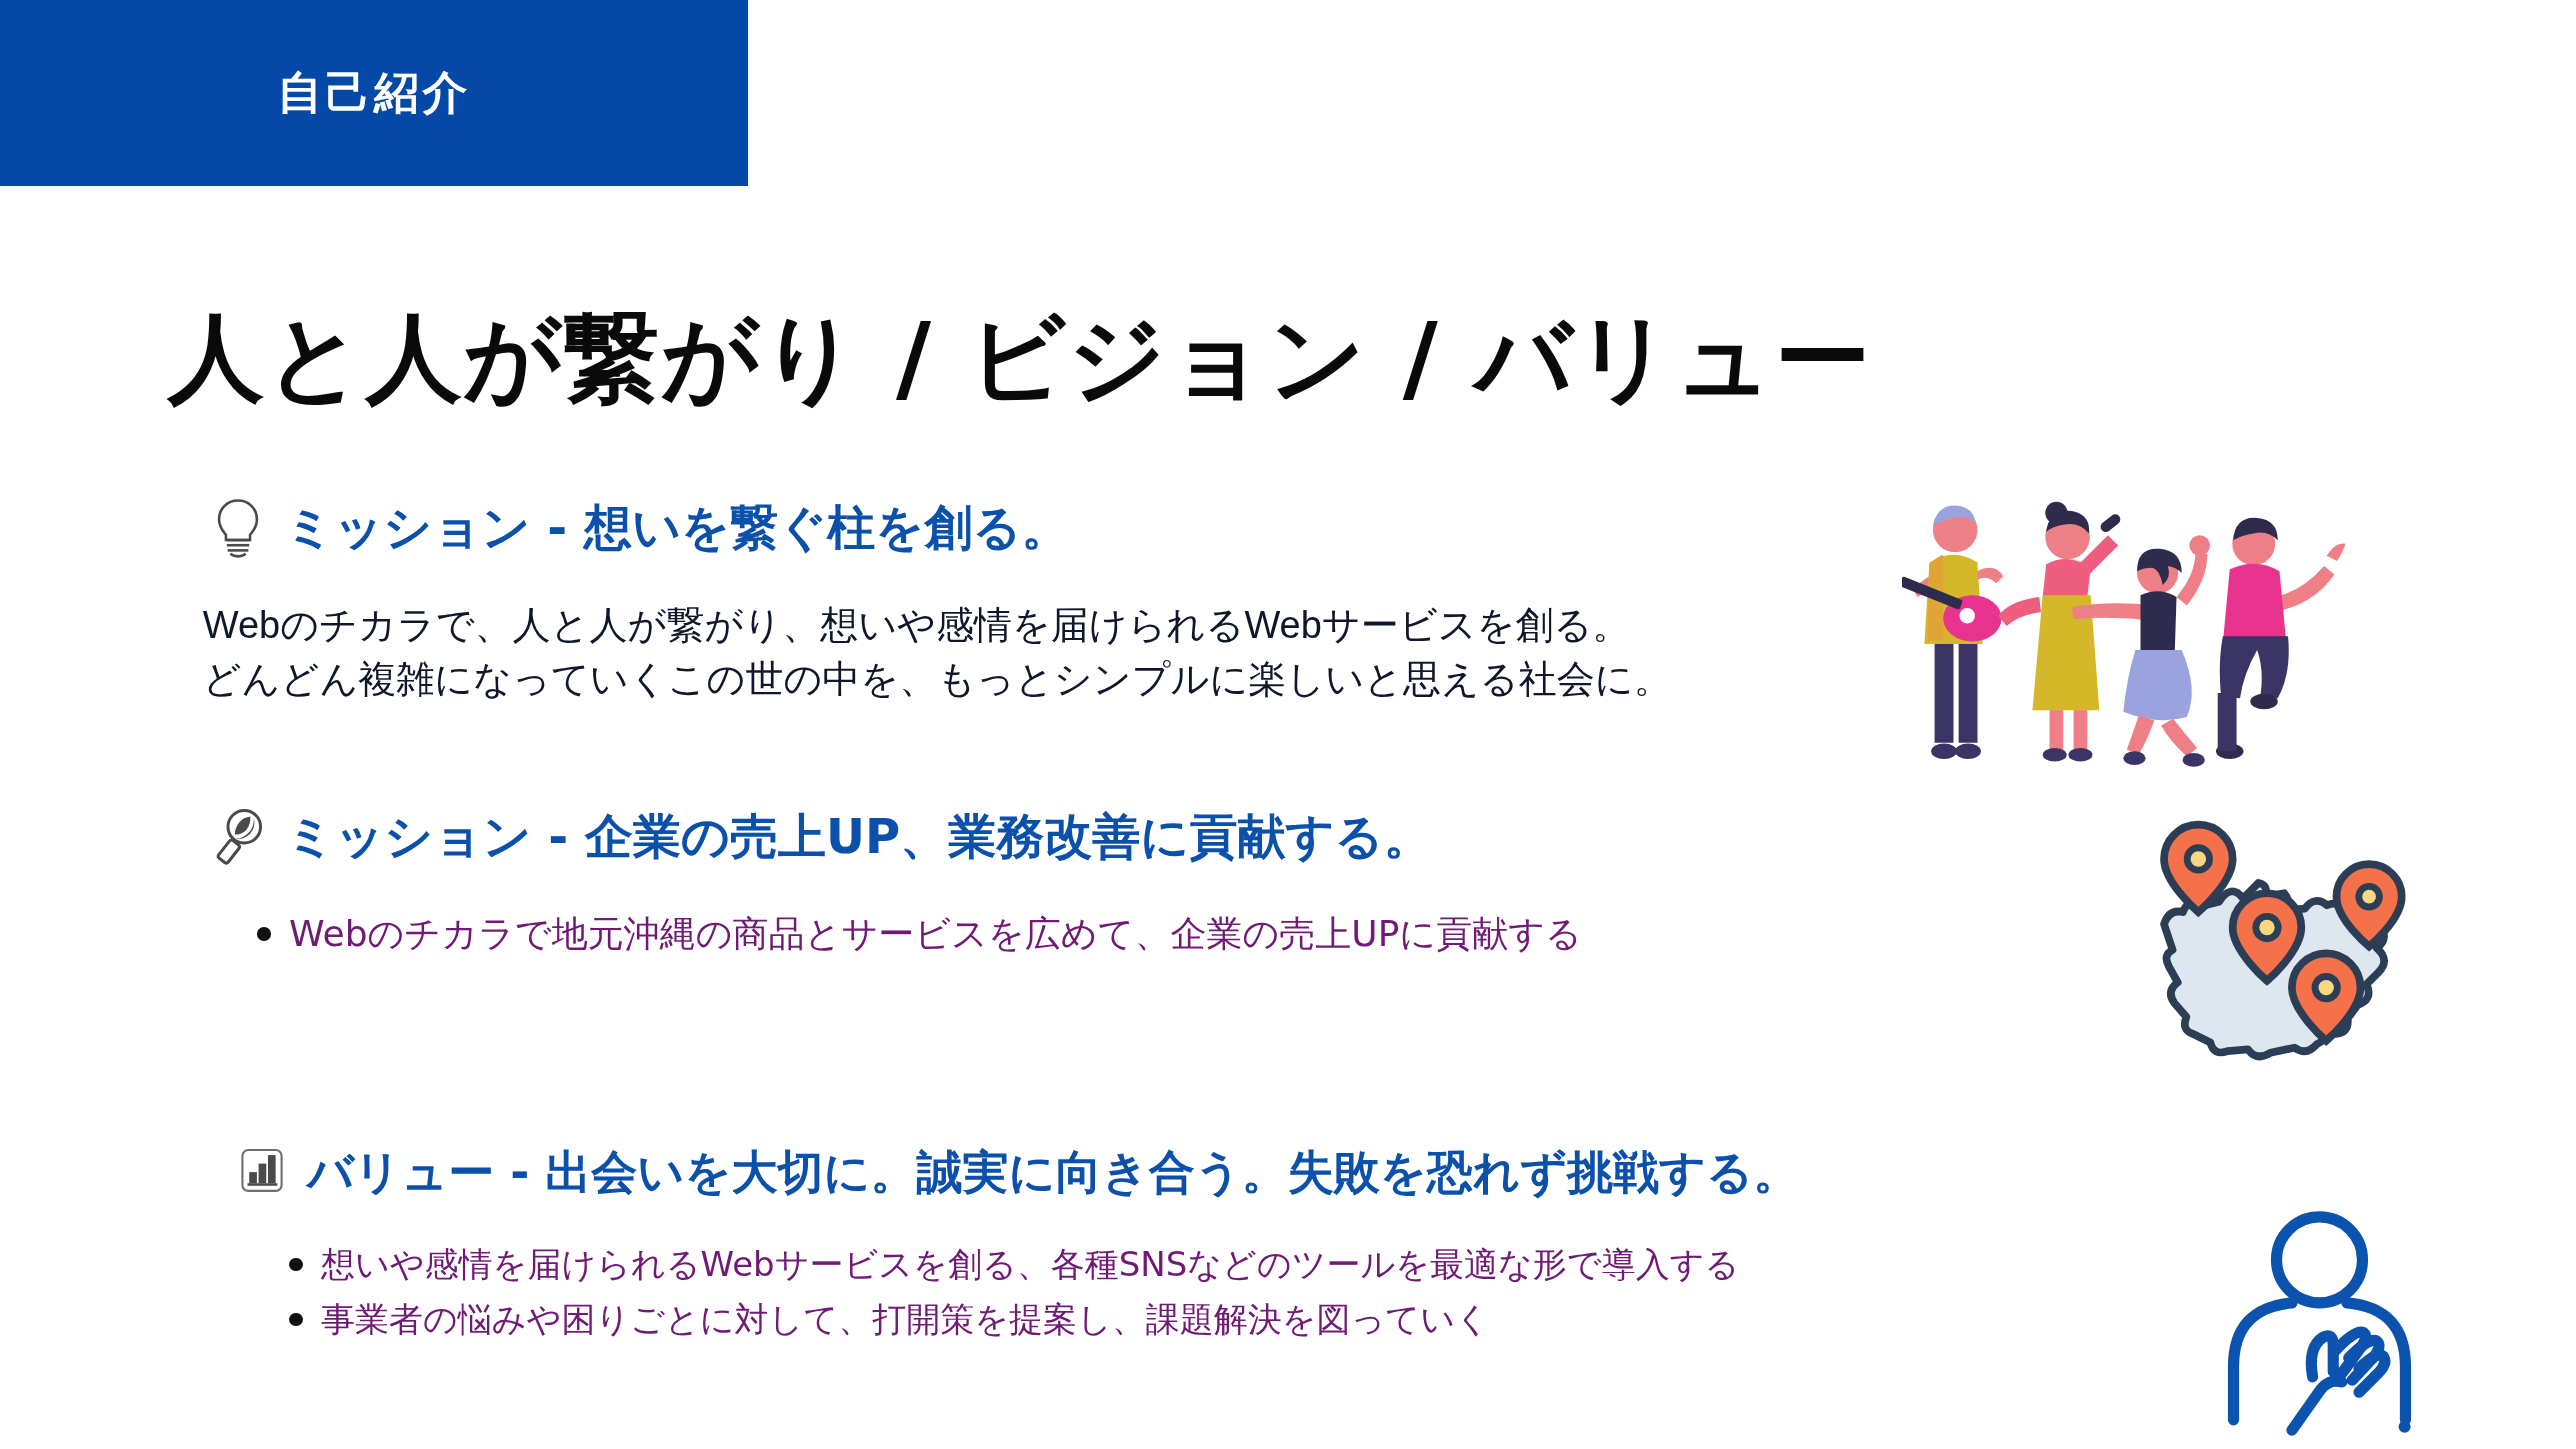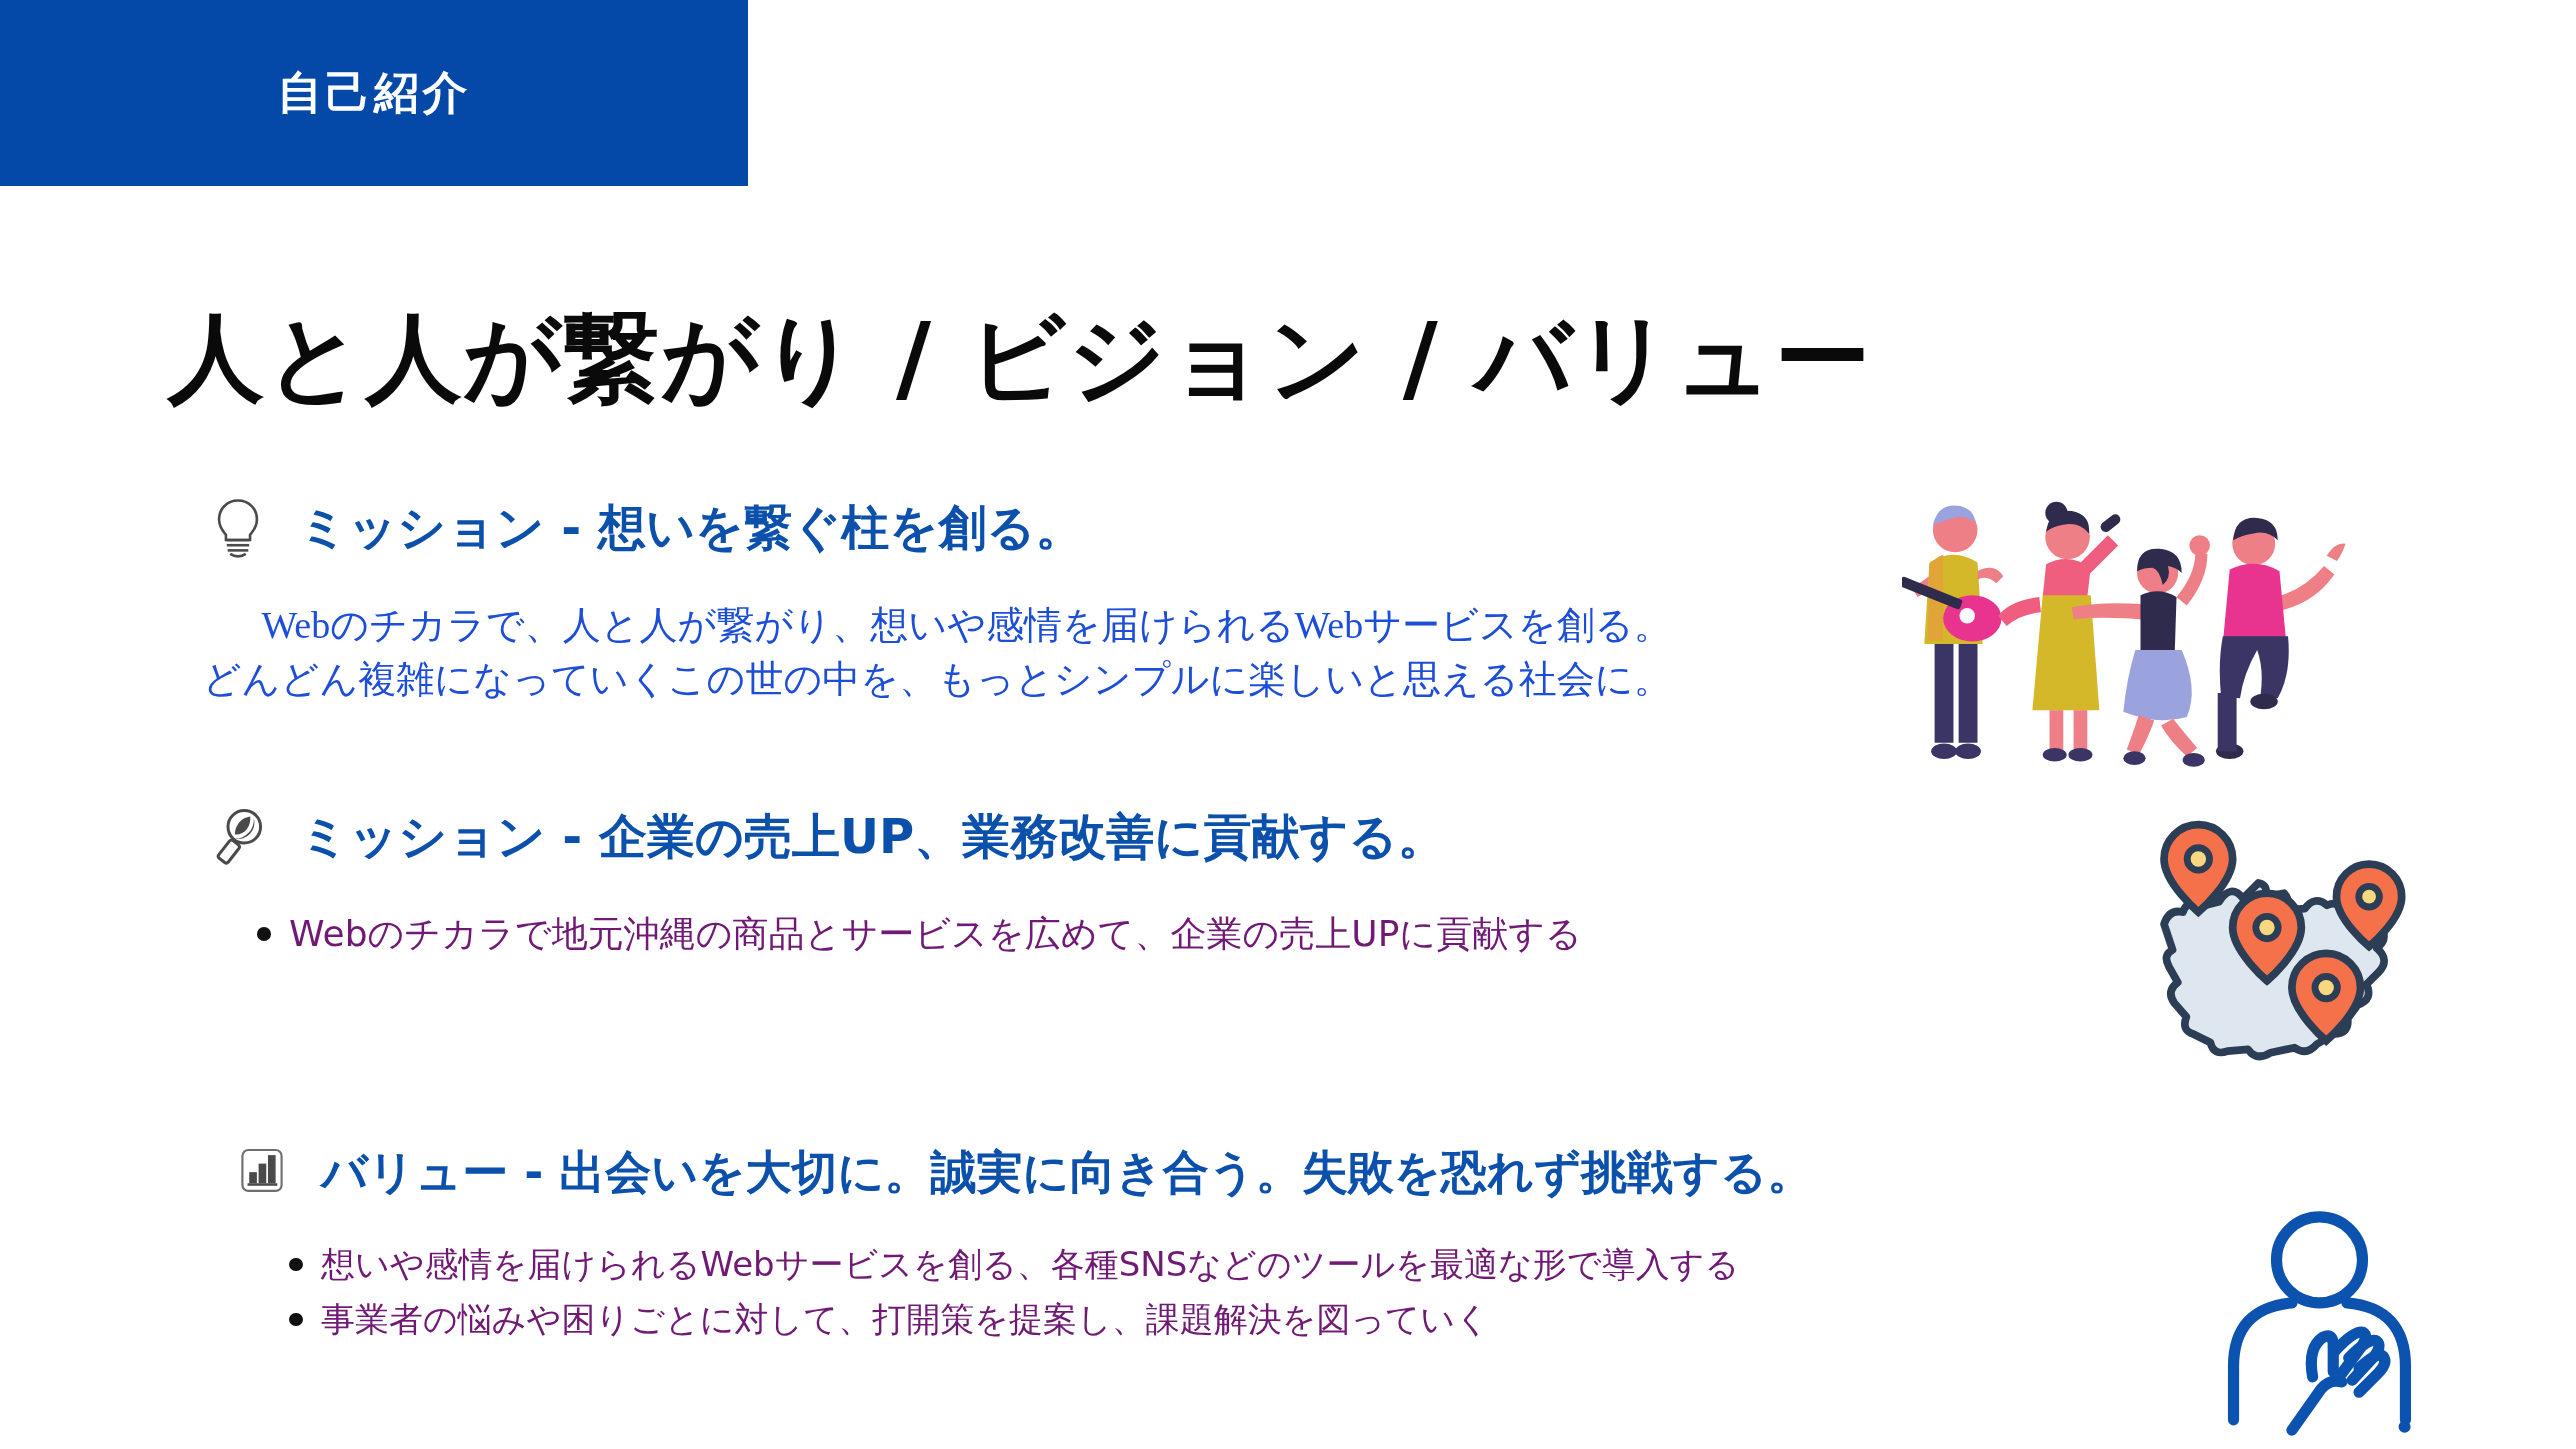--- a/index.html
+++ b/index.html
@@ -26,29 +26,28 @@
   
   .page-title {
     position:absolute; left:168px; top:295px;
     font-size:96px; font-weight:700; color:#0a0a0a;
     letter-spacing:1.7px; white-space:nowrap;
     font-family:"DejaVu Sans","Liberation Sans",sans-serif;
   }
 
   
   .section { position:absolute; }
-  .sec-head { display:flex; align-items:center; gap:36px; }
+  .sec-head { display:flex; align-items:center; gap:22px; }
   .sec-head-text {
     color:#0b50ab; font-weight:700; white-space:nowrap;
     font-family:"DejaVu Sans","Liberation Sans",sans-serif;
   }
   .body-line {
-    color:#1d4ed8; white-space:nowrap;
-    font-family:Liberation Serif, serif;
-    text-align:right;
+    color:#0f172a; white-space:nowrap;
+    font-family:Liberation Sans, sans-serif;
   }
   ul.bullets { list-style:none; }
   ul.bullets li {
     position:relative; padding-left:39px; color:#701a75; white-space:nowrap;
     font-family:"DejaVu Sans","Liberation Sans",sans-serif;
   }
   ul.bullets li::before {
     content:""; position:absolute; left:6.9px; top:50%;
     width:13.7px; height:13.7px; margin-top:-6.9px;
     background:#111; border-radius:50%;

